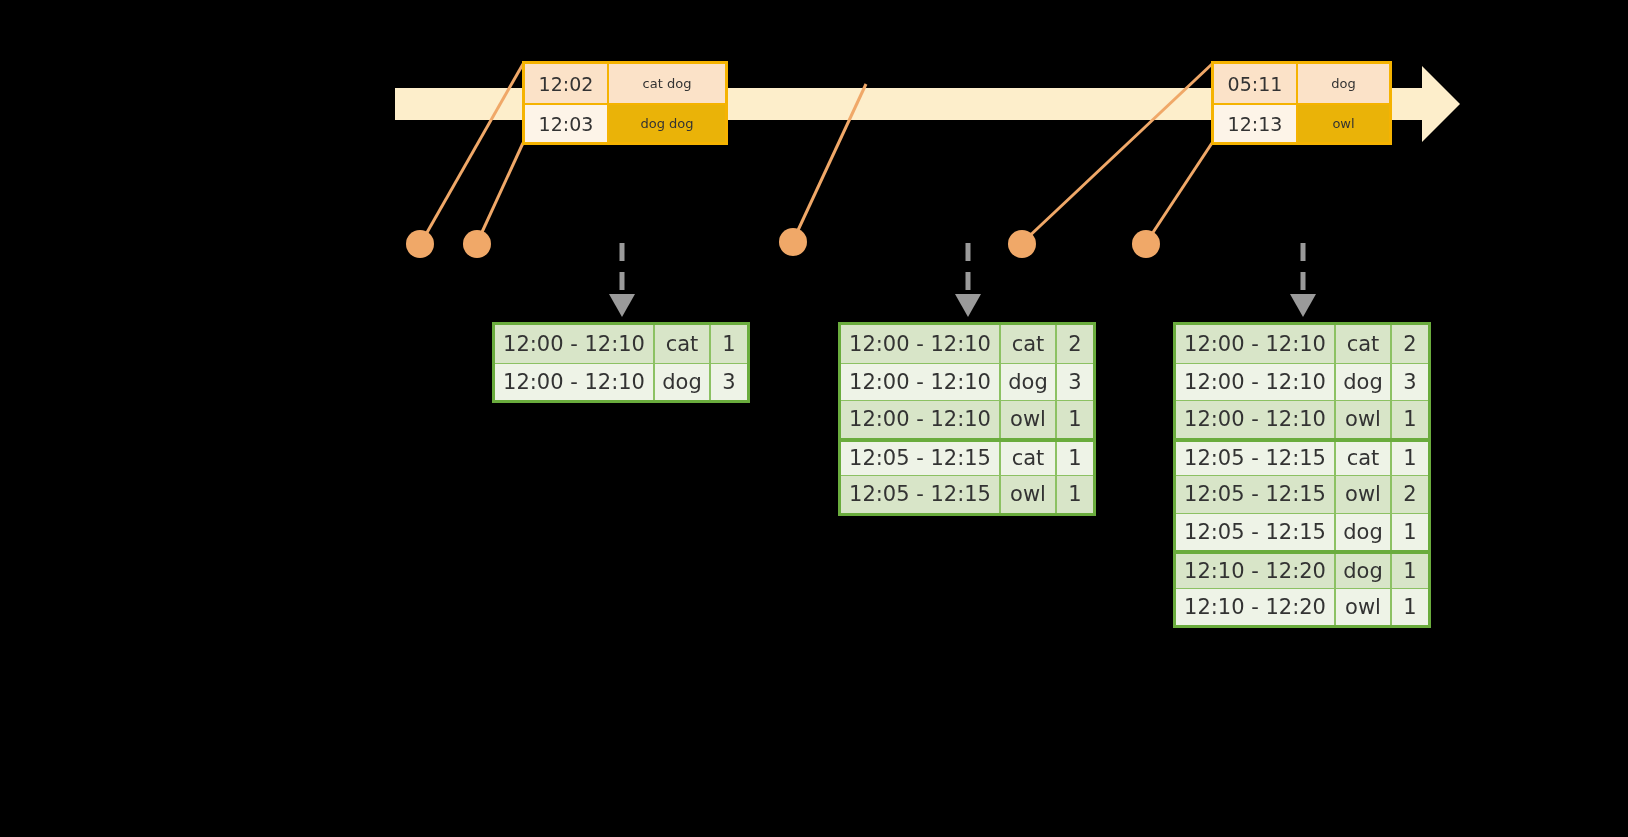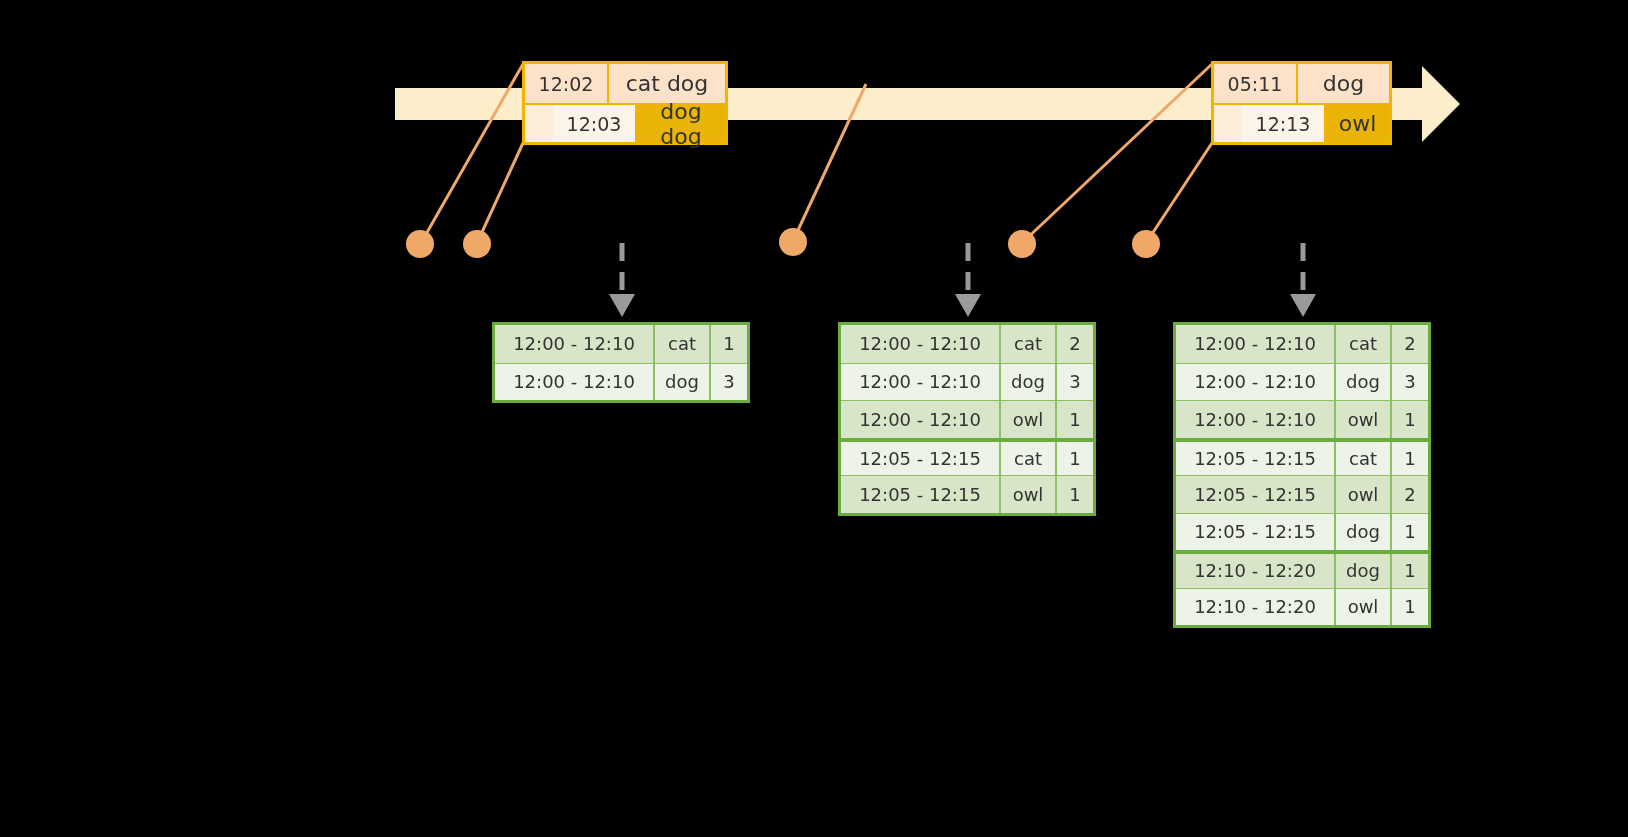--- a/index.html
+++ b/index.html
@@ -9,21 +9,20 @@
   }
   body {
     font-family: "DejaVu Sans", "Liberation Sans", sans-serif;
   }
   #stage {
     position: relative;
     width: 1618px;
     height: 837px;
     background: #000000;
     overflow: hidden;
-    text-align: center;
   }
   
   #timeline-svg {
     position: absolute;
     left: 0;
     top: 0;
     width: 1628px;
     height: 837px;
     pointer-events: none;
   }
@@ -34,42 +33,41 @@
     box-sizing: border-box;
     background: #fdeedc;
   }
   .event-row {
     display: flex;
     height: 39px;
     box-sizing: border-box;
   }
   .event-row + .event-row {
     border-top: 2px solid #f5b301;
-    padding-left: 28px;
   }
   .event-row.shade-a .ev-time { background: #fbe2c8; }
   .event-row.shade-a .ev-words { background: #fbe2c8; }
   .event-row.shade-b .ev-time { background: #fdf4e8; }
   .event-row.shade-b .ev-words { background: #eab308; }
   .ev-time {
     width: 84px;
     border-right: 2px solid #f5b301;
     display: flex;
     align-items: center;
     justify-content: center;
     font-size: 19px;
     color: #333333;
     box-sizing: border-box;
   }
   .ev-words {
     flex: 1;
     display: flex;
     align-items: center;
     justify-content: center;
-    font-size: 22px;
+    font-size: 13px;
     color: #333333;
     box-sizing: border-box;
     padding: 0 10px;
   }
   
   .result-table {
     position: absolute;
     border: 3px solid #6aac3d;
     box-sizing: border-box;
     background: #eef3e7;
@@ -81,21 +79,21 @@
     border-top: 1px solid #8cc163;
   }
   .res-row:first-child { border-top: none; }
   .res-row.group-start { border-top: 4px solid #6aac3d; }
   .res-row.shade-a .rc { background: #d8e5c8; }
   .res-row.shade-b .rc { background: #eef3e7; }
   .rc {
     display: flex;
     align-items: center;
     justify-content: center;
-    font-size: 18px;
+    font-size: 21px;
     color: #333333;
     box-sizing: border-box;
   }
   .rc-window {
     border-right: 2px solid #8cc163;
     padding: 0 8px;
   }
   .rc-word {
     border-right: 2px solid #8cc163;
   }

